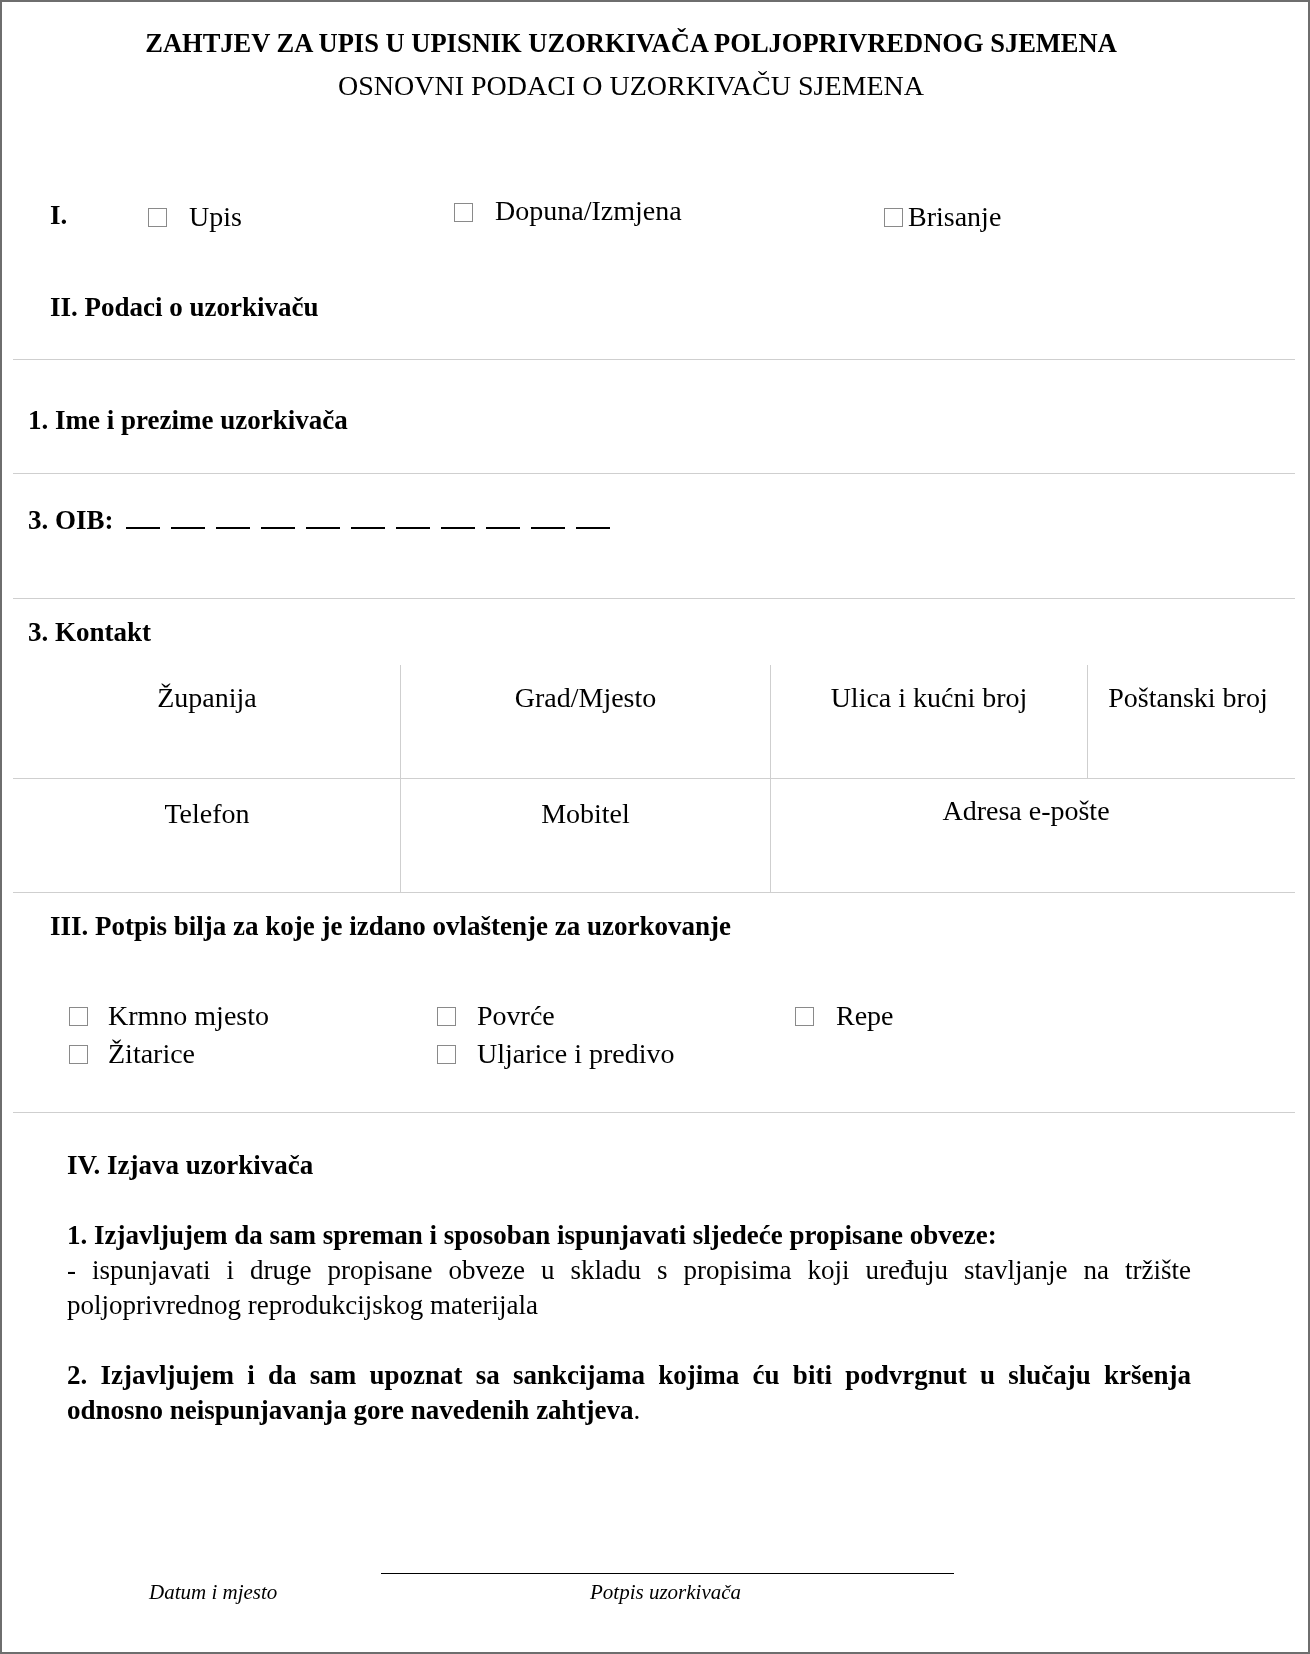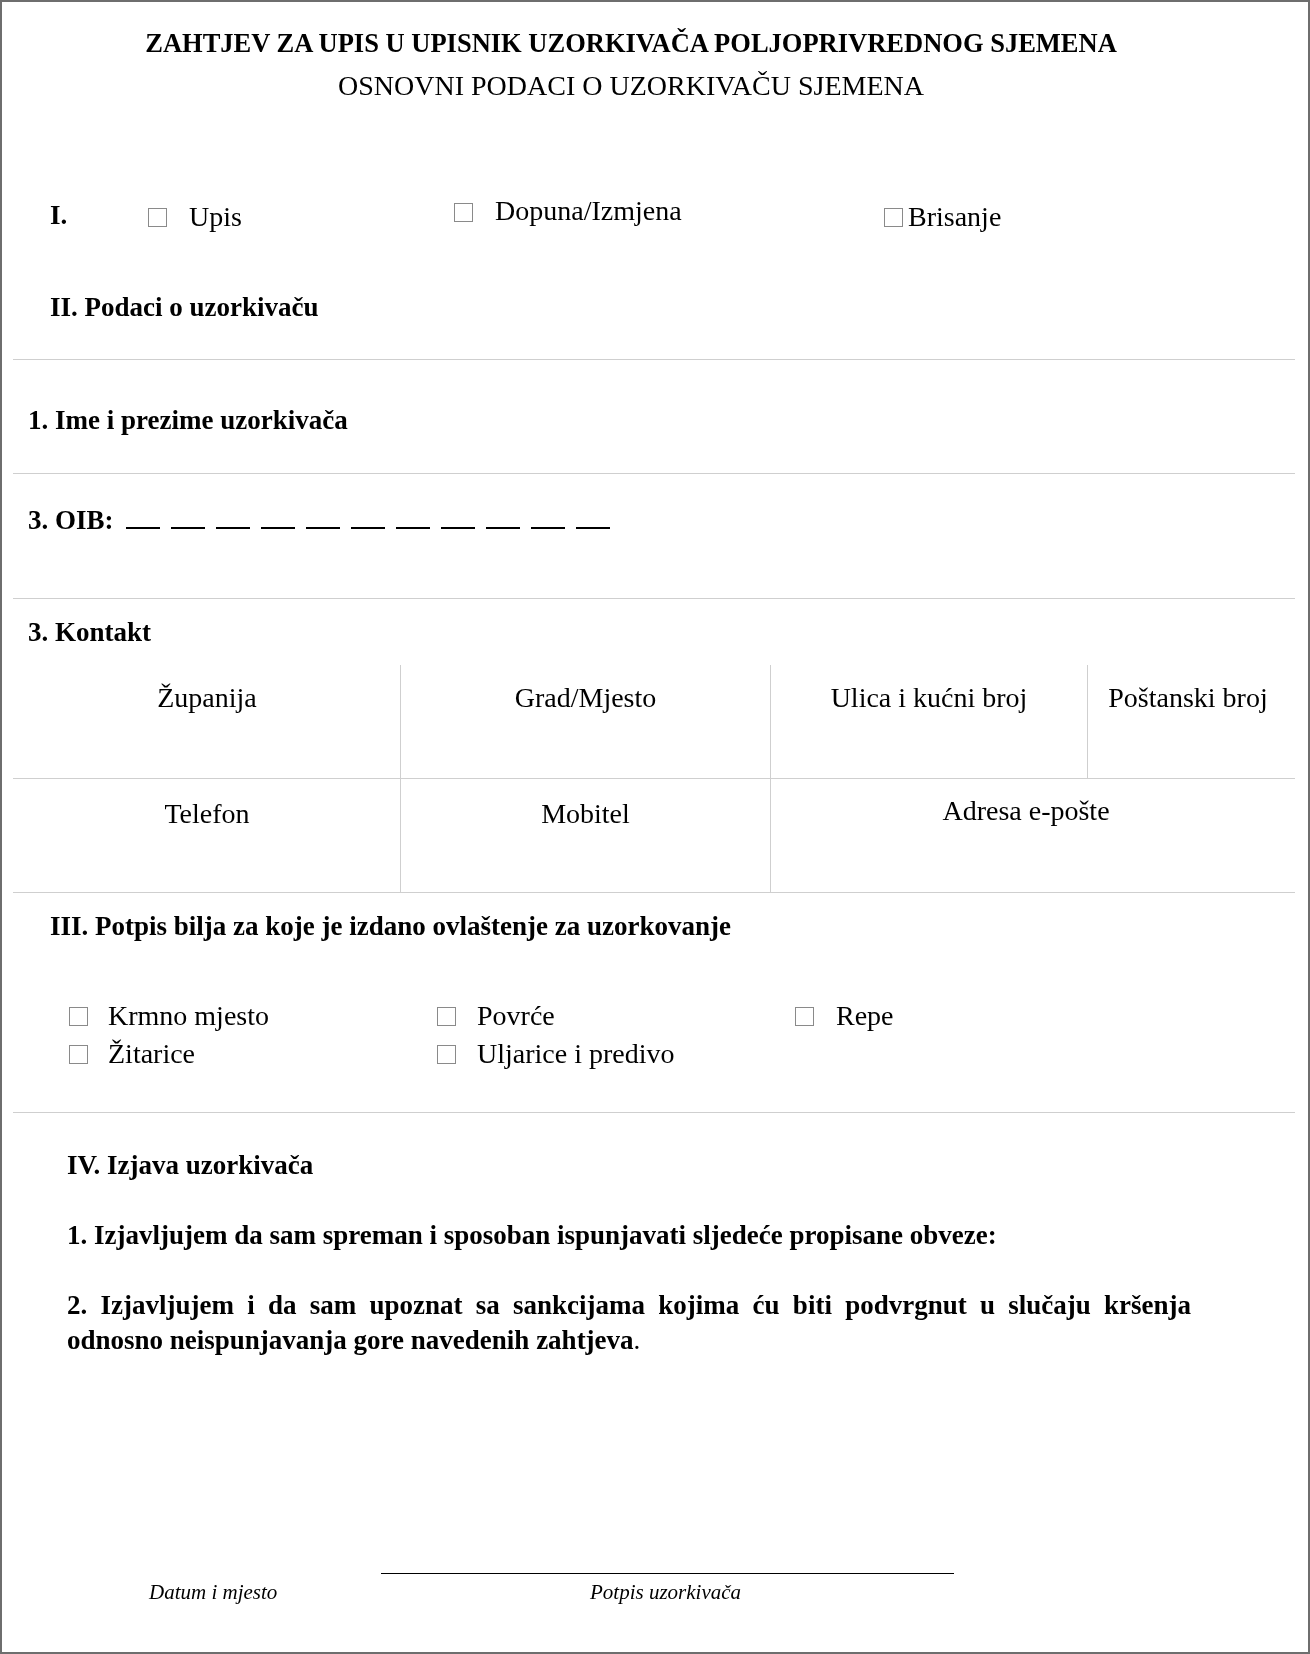--- a/index.html
+++ b/index.html
@@ -88,20 +88,21 @@
 <div class="abs lbl" style="left:108px; top:1038px; font-size:28px;">Žitarice</div>
 <div class="cb" style="left:437px; top:1045px;"></div>
 <div class="abs lbl" style="left:477px; top:1038px; font-size:28px;">Uljarice i predivo</div>
 
 <div class="hline" style="top:1112px;"></div>
 
 <div class="abs bold lbl" style="left:67px; top:1150px;">IV. Izjava uzorkivača</div>
 
 <div class="decl" style="top:1218px;">
   <p class="bold">1. Izjavljujem da sam spreman i sposoban ispunjavati sljedeće propisane obveze:</p>
+  <p>- ispunjavati i druge propisane obveze u skladu s propisima koji uređuju stavljanje na tržište poljoprivrednog reprodukcijskog materijala</p>
   <div class="gap"></div>
   <p><span class="bold">2. Izjavljujem i da sam upoznat sa sankcijama kojima ću biti podvrgnut u slučaju kršenja odnosno neispunjavanja gore navedenih zahtjeva</span><span>.</span></p>
 </div>
 
 <div class="abs" style="left:140px; top:1540px; width:160px; height:34px;"></div>
 <div class="sig-line"></div>
 <div class="sig-label" style="left:149px; top:1580px;">Datum i mjesto</div>
 <div class="sig-label" style="left:590px; top:1580px;">Potpis uzorkivača</div>
 
 </body></html>

